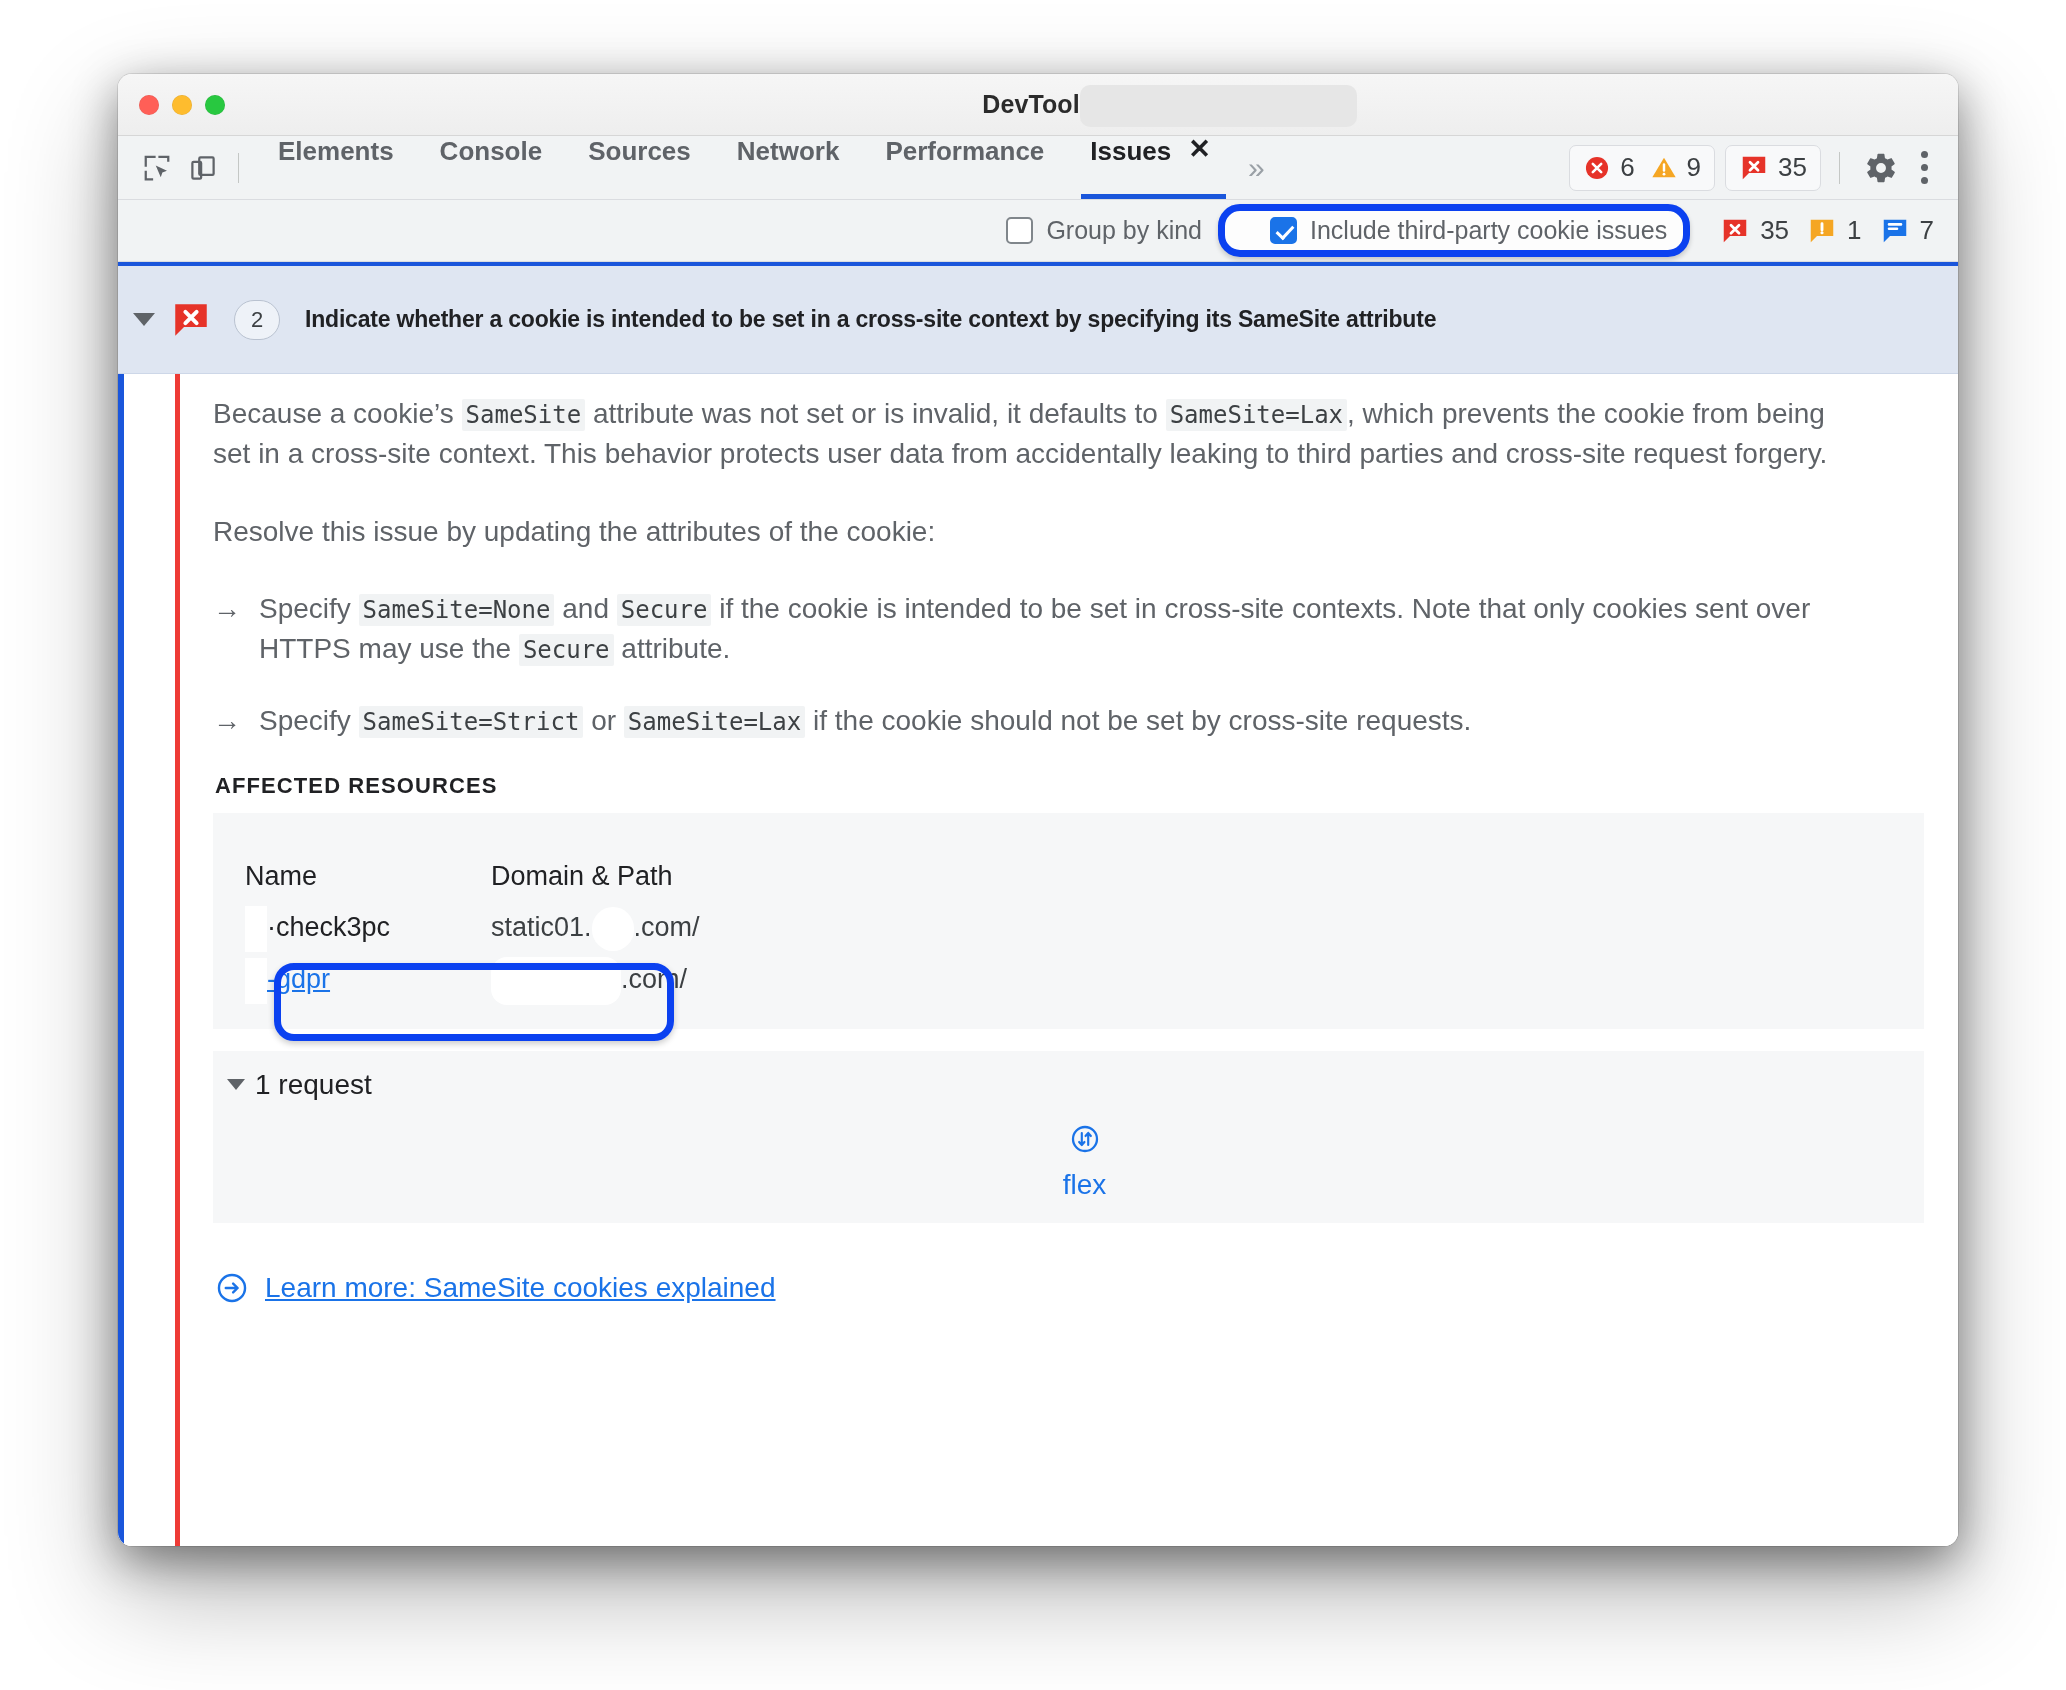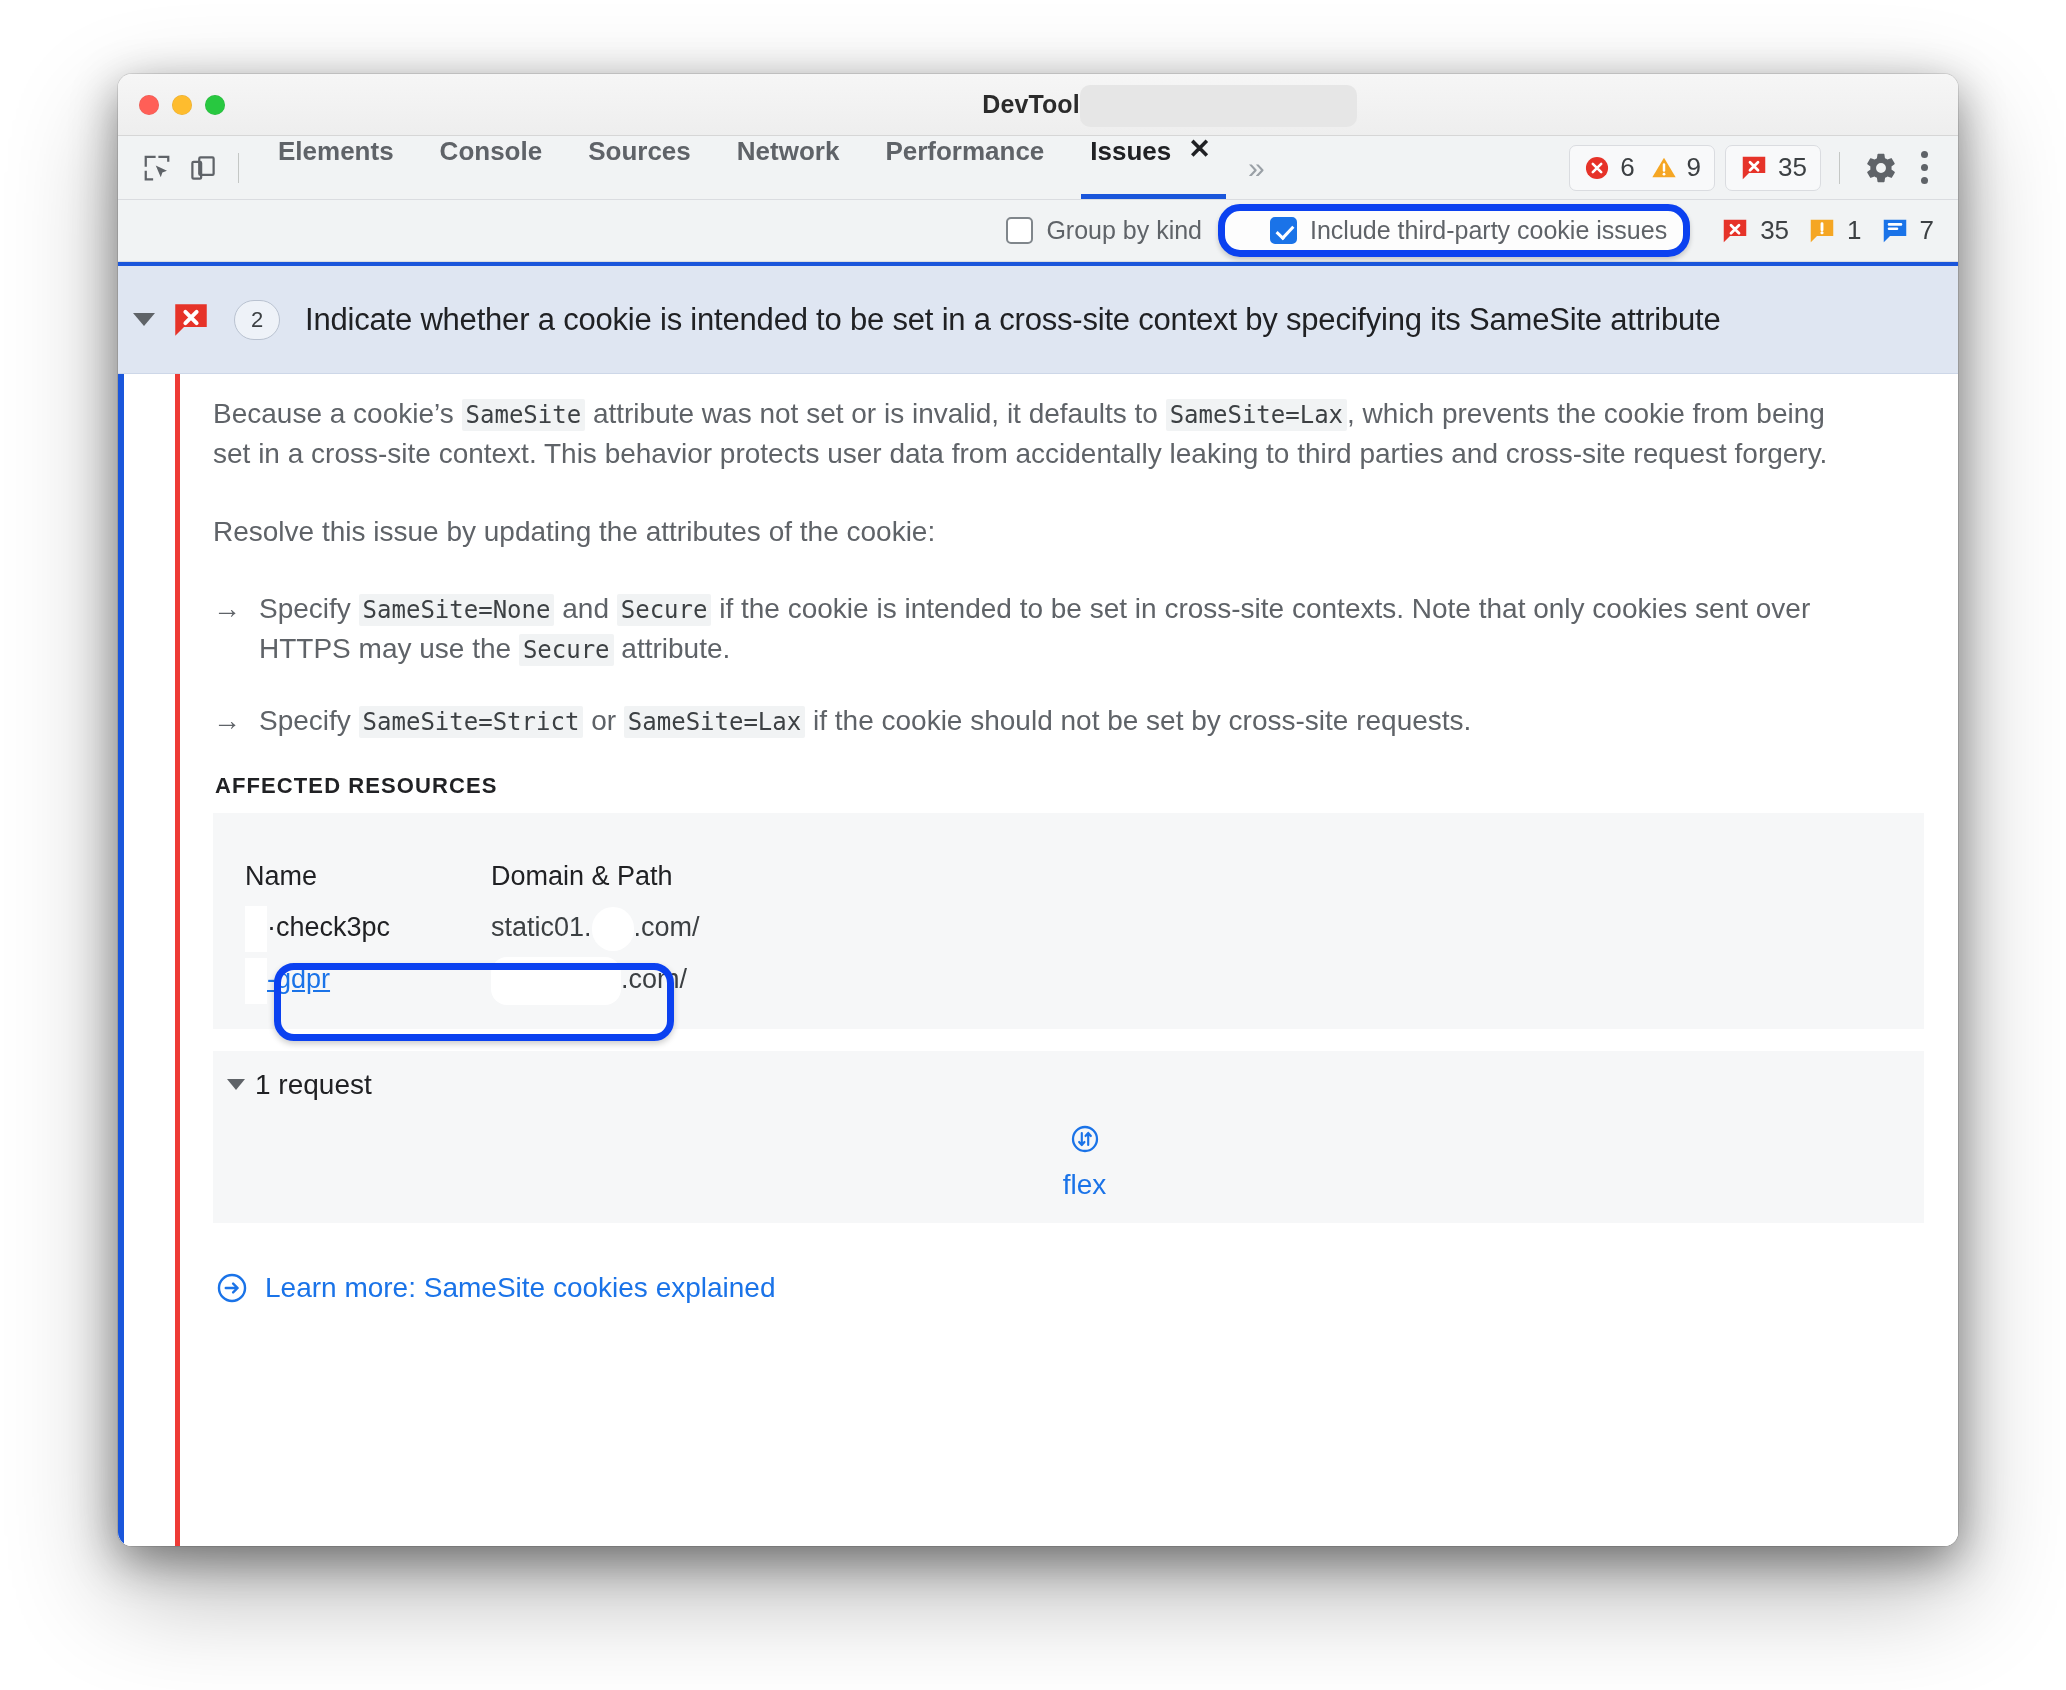--- a/index.html
+++ b/index.html
@@ -178,21 +178,21 @@
   .count-pill {
     flex: none;
     min-width: 46px; height: 40px;
     border: 1px solid #b9c2d0; border-radius: 20px;
     background: #eef2f8;
     display: flex; align-items: center; justify-content: center;
     font-size: 22px; color: #3c4043;
     padding: 0 12px; margin-right: 25px;
   }
   .issue-title {
-    font-size: 31px; font-weight: normal; color: #202124;
+    font-size: 23px; font-weight: bold; color: #202124;
     line-height: 1.22; letter-spacing: -.2px;
   }
 
   .issue-body {
     position: relative;
     background: #fff;
     padding: 0 0 0 0;
     height: calc(100% - 112px);
   }
   .blue-edge {
@@ -268,21 +268,21 @@
     display: flex; align-items: center; gap: 14px;
     padding-left: 32px; margin-top: 22px;
     font-size: 28px; color: #1a73e8; cursor: pointer; flex-direction: column;
   }
 
   .learnmore {
     display: flex; align-items: center; gap: 16px;
     margin-top: 48px; padding-left: 2px;
     font-size: 28px; color: #1a73e8; cursor: pointer;
   }
-  .learnmore .lm-text { }
+  .learnmore .lm-text { text-decoration: underline; }
 </style>
 </head>
 <body>
 
 <div class="page">
   <div class="window">
 
     <div class="titlebar">
       <div class="traffic">
         <span class="light red"></span>

